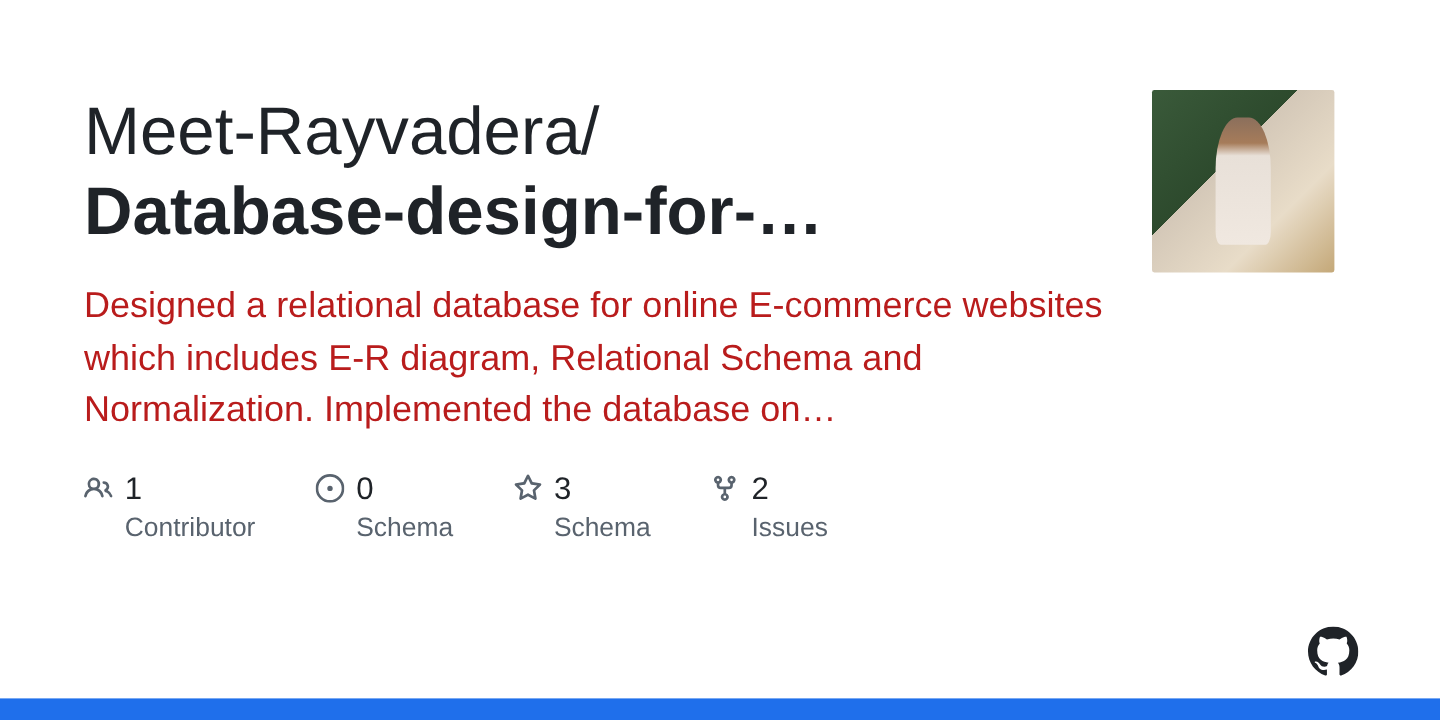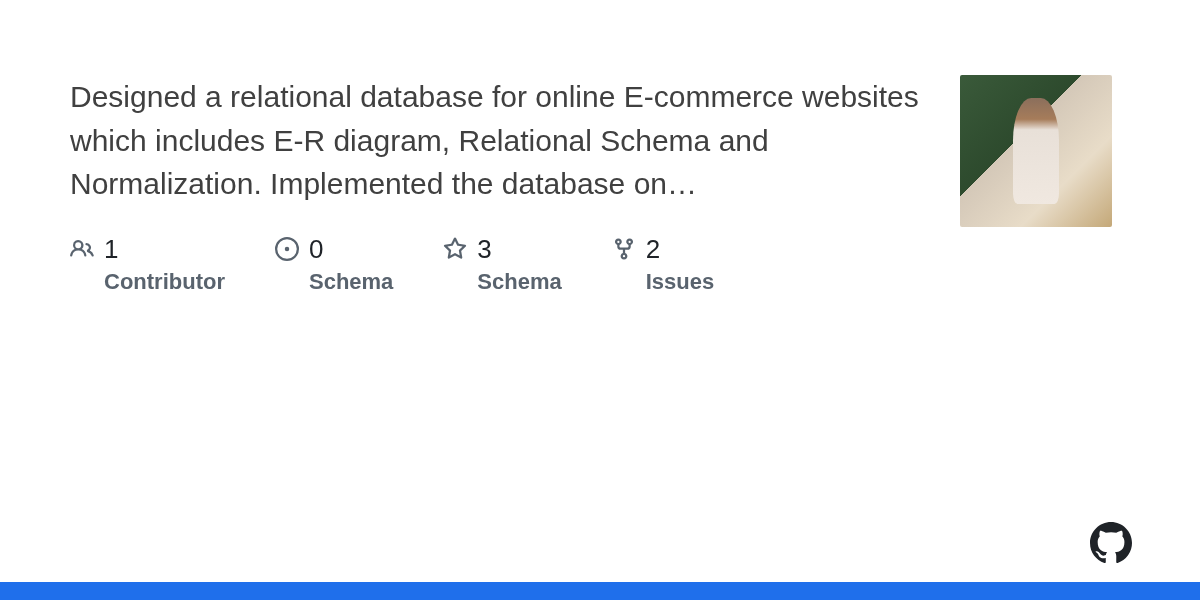--- a/index.html
+++ b/index.html
@@ -32,21 +32,21 @@
     }
     .title-owner {
       font-weight: 400;
     }
     .title-repo {
       font-weight: 600;
     }
     .description {
       font-size: 30px;
       line-height: 1.45;
-      color: #404040;
+      color: #b91c1c;
       margin-bottom: 28px;
       font-weight: 400;
     }
     .stats {
       display: flex;
       gap: 50px;
     }
     .stat {
       display: flex;
       flex-direction: column;
@@ -64,21 +64,21 @@
     }
     .stat-value {
       font-size: 26px;
       color: #1f2328;
       font-weight: 400;
     }
     .stat-label {
       font-size: 22px;
       color: #59636e;
       margin-left: 34px;
-      font-weight: 700;
+      font-weight: 400;
     }
     .avatar {
       width: 152px;
       height: 152px;
       background: linear-gradient(135deg, #3a5a3a 0%, #2d4a2d 40%, #d4c8b8 40%, #e8dcc8 70%, #c4a878 100%);
       border-radius: 2px;
       flex-shrink: 0;
       position: relative;
       overflow: hidden;
     }
@@ -107,20 +107,24 @@
       right: 0;
       height: 18px;
       background: #1f6feb;
     }
   </style>
 </head>
 <body>
 
 <div class="container">
   <div class="main">
+    <h1 class="title">
+      <span class="title-owner">Meet-Rayvadera</span><span class="title-owner">/</span><br>
+      <span class="title-repo">Database-design-for-…</span>
+    </h1>
     <p class="description">Designed a relational database for online E-commerce websites which includes E-R diagram, Relational Schema and Normalization. Implemented the database on…</p>
     <div class="stats">
       <div class="stat">
         <div class="stat-top">
           <svg class="stat-icon" viewBox="0 0 16 16">
               <path d="M2 5.5a3.5 3.5 0 1 1 5.898 2.549 5.508 5.508 0 0 1 3.034 4.084.75.75 0 1 1-1.482.235 4 4 0 0 0-7.9 0 .75.75 0 0 1-1.482-.236A5.507 5.507 0 0 1 3.102 8.05 3.493 3.493 0 0 1 2 5.5ZM11 4a3.001 3.001 0 0 1 2.22 5.018 5.01 5.01 0 0 1 2.56 3.012.749.749 0 0 1-.885.954.752.752 0 0 1-.549-.514 3.507 3.507 0 0 0-2.522-2.372.75.75 0 0 1-.574-.73v-.352a.75.75 0 0 1 .416-.672A1.5 1.5 0 0 0 11 5.5.75.75 0 0 1 11 4Zm-5.5-.5a2 2 0 1 0-.001 3.999A2 2 0 0 0 5.5 3.5Z"></path>
             </svg>
           <span class="stat-value">1</span>
         </div>
         <span class="stat-label">Contributor</span>

